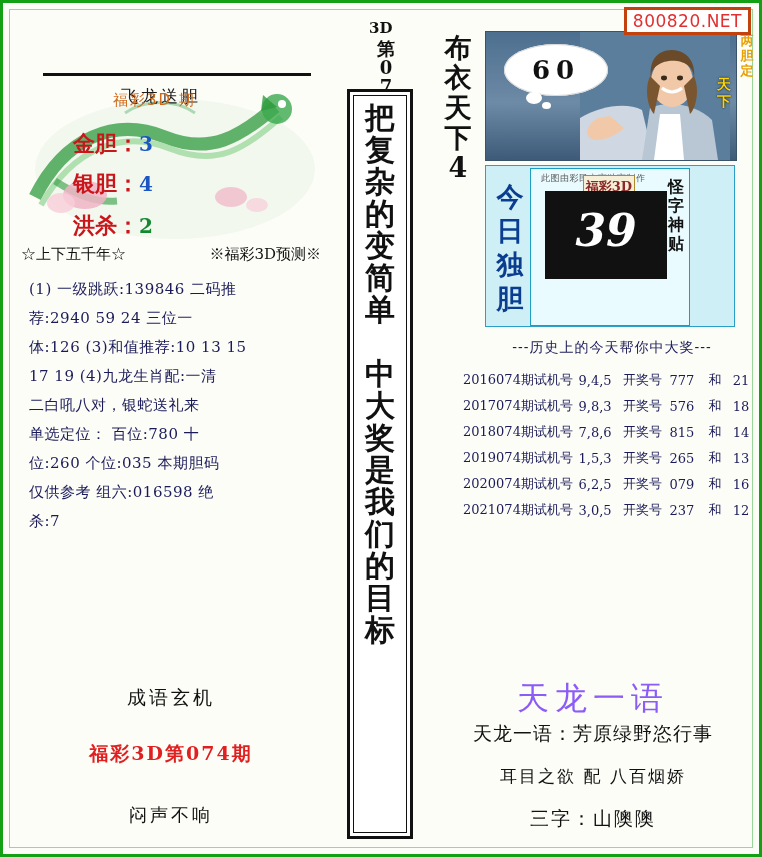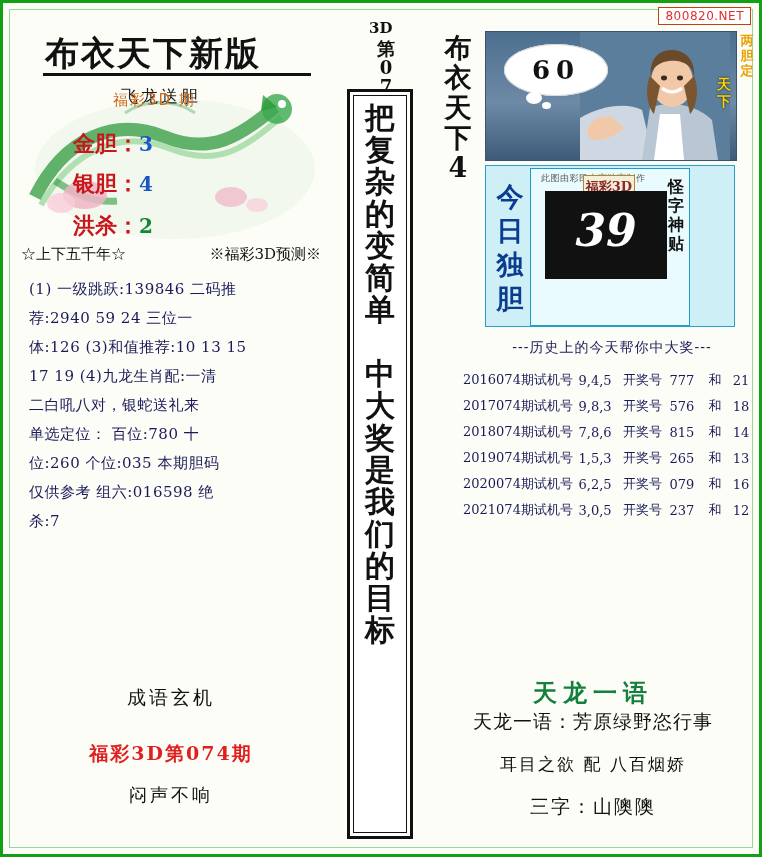--- a/index.html
+++ b/index.html
@@ -17,23 +17,23 @@
     background:#fdfdf8;
   }
   .inner-border{
     position:absolute;left:6px;top:6px;right:6px;bottom:6px;
     border:1px solid #9ad69a;
     pointer-events:none;
   }
   
   .watermark{
     position:absolute;right:8px;top:4px;
-    border:1px solid #c2410c;
+    border:3px solid #c2410c;
     color:#e03030;
-    font-size:12px;
+    font-size:17px;
     padding:1px 6px;
     background:#fff;
     letter-spacing:0.5px;
     z-index:60;
   }
   
   .left-col{
     position:absolute;left:12px;top:14px;width:312px;height:826px;
   }
   .title-main{
@@ -91,21 +91,21 @@
   .chengyu .t1{
     font-family:"DejaVu Serif","Liberation Serif",serif;
     font-size:19px;color:#111;letter-spacing:3px;
   }
   .chengyu .t2{
     margin-top:30px;
     font-family:"DejaVu Serif","Liberation Serif",serif;
     font-size:19px;color:#e02020;font-weight:bold;letter-spacing:2px;
   }
   .chengyu .t3{
-    margin-top:16px;
+    margin-top:36px;
     font-family:Liberation Mono, monospace;
     font-size:18px;color:#111;letter-spacing:3px;
   }
   
   .mid-col{
     position:absolute;left:334px;top:14px;width:90px;height:826px;
   }
   .mid-top-label{
     position:absolute;left:32px;top:2px;
     font-size:15px;font-weight:bold;color:#111;
@@ -246,21 +246,21 @@
   .hc-t1{width:48px;}
   .hc-k2{width:50px;}
   .hc-t2{width:42px;}
   .hc-he{width:26px;}
   .hc-hv{width:24px;}
   .tianlong{
     position:absolute;left:0;top:660px;width:320px;text-align:center;
   }
   .tl-title{
     font-family:"DejaVu Serif","Liberation Serif",serif;
-    font-size:24px;font-weight:bold;color:#15803d;letter-spacing:6px;
+    font-size:32px;font-weight:normal;color:#8b5cf6;letter-spacing:6px;
   }
   .tl-l1{
     font-family:"DejaVu Serif","Liberation Serif",serif;
     font-size:19px;color:#111;letter-spacing:1px;
   }
   .tl-l2{
     margin-top:18px;
     font-family:"DejaVu Serif","Liberation Serif",serif;
     font-size:17px;color:#111;letter-spacing:2px;
   }
@@ -273,21 +273,20 @@
 </head>
 <body>
 
 <div class="page">
   <div class="inner-border"></div>
 
   <div class="watermark">800820.NET</div>
 
   <div class="left-col">
 
-    <div class="title-main">布衣天下新版</div>
     <div class="title-underline"></div>
 
     <div class="dragon-box">
       <svg class="dragon-svg" width="292" height="170" viewBox="0 0 292 170">
         <ellipse cx="150" cy="92" rx="140" ry="70" fill="#f3f8ef"></ellipse>
         <path d="M10 120 C40 60, 90 40, 140 60 C185 78, 215 60, 250 30" stroke="#2f9b3f" stroke-width="13" fill="none" opacity="0.75"></path>
         <path d="M16 128 C48 72, 96 52, 146 72 C192 90, 220 72, 256 40" stroke="#a8dca8" stroke-width="6" fill="none" opacity="0.9"></path>
         <path d="M30 104 C52 118, 70 126, 92 124" stroke="#2f9b3f" stroke-width="7" fill="none" opacity="0.6"></path>
         <circle cx="252" cy="32" r="15" fill="#3aa94c" opacity="0.8"></circle>
         <circle cx="257" cy="27" r="4" fill="#fff"></circle>

